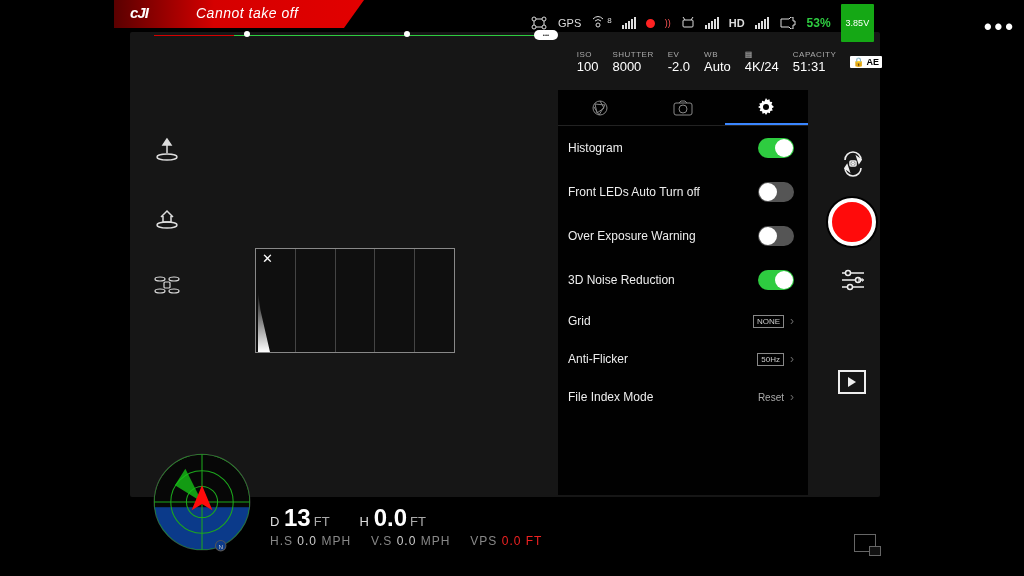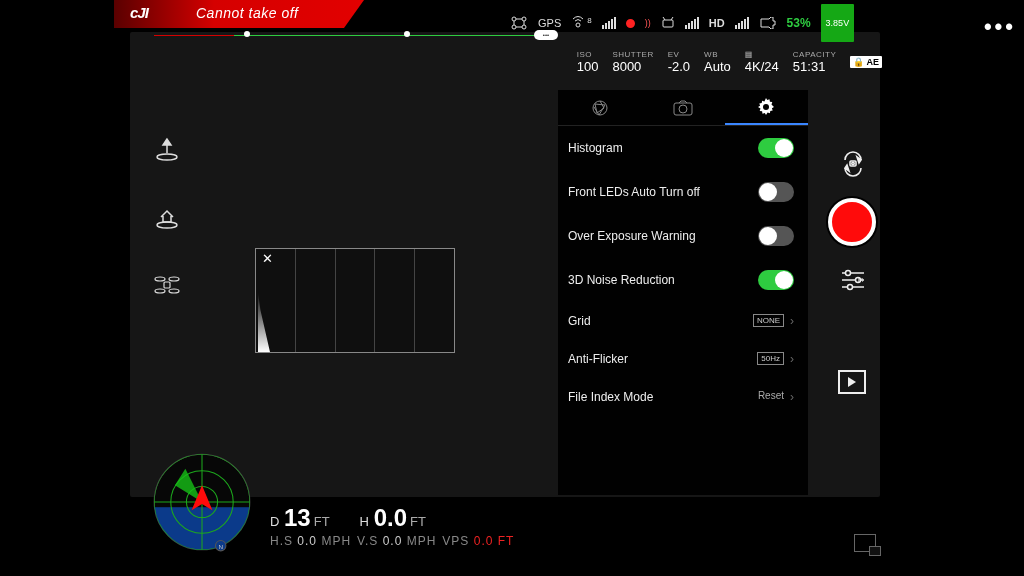--- a/index.html
+++ b/index.html
@@ -12,21 +12,21 @@
 
   
   .topbar { position: absolute; left: 126px; top: 0; width: 760px; height: 32px; display: flex; align-items: center; color: #fff; font-size: 11px; z-index: 5; }
   .logo-wrap { position: relative; height: 32px; width: 260px; }
   .logo-bg { position: absolute; left: -12px; top: 0; width: 250px; height: 28px;
     background: linear-gradient(90deg,#5a0000 0%, #d50000 40%, #e20000 100%);
     clip-path: polygon(0 0, 100% 0, 92% 100%, 0 100%);
   }
   .logo-text { position: absolute; left: 4px; top: 4px; font-size: 15px; font-weight: 700; font-style: italic; letter-spacing: -1px; color: #fff; }
   .status-text { position: absolute; left: 70px; top: 5px; font-size: 14px; font-style: italic; letter-spacing: 0.5px; color: #fff; }
-  .top-icons { position: absolute; left: 384px; top: 4px; display: flex; align-items: center; gap: 10px; font-size: 11px; color: #ddd; }
+  .top-icons { position: absolute; left: 404px; top: 4px; display: flex; align-items: center; gap: 10px; font-size: 11px; color: #ddd; }
   .sig-bars { display: inline-flex; align-items: flex-end; gap: 1px; }
   .sig-bars span { width: 2px; background: #ddd; display: inline-block; }
   .sig-bars span:nth-child(1){height:4px} .sig-bars span:nth-child(2){height:6px}
   .sig-bars span:nth-child(3){height:8px} .sig-bars span:nth-child(4){height:10px}
   .sig-bars span:nth-child(5){height:12px}
   .rec-dot { width: 9px; height: 9px; background: #ff2222; border-radius: 50%; display: inline-block; border:2px solid #ff2222; }
   .batt-pct { color: #2ecc40; font-weight: 600; font-size: 12px; }
   .batt-volt { background: #15a815; color: #fff; font-size: 9px; padding: 14px 5px; border-radius: 1px; }
   .dots-btn { position: absolute; right: 8px; top: 14px; color: #fff; font-size: 22px; letter-spacing: 3px; font-weight: 700; }
 
@@ -70,35 +70,35 @@
   .settings-tabs .stab { flex:1; display:flex; align-items:center; justify-content:center; color:#888; }
   .settings-tabs .stab.active { color:#fff; border-bottom:2px solid #3a86ff; }
   .settings-list { max-height:368px; overflow:hidden; }
   .srow { display:flex; align-items:center; justify-content:space-between; padding: 12px 14px 12px 10px; }
   .srow .slabel { color:#eee; font-size:12px; }
   .toggle { width:36px; height:20px; border-radius:10px; position:relative; background:#555; }
   .toggle.on { background:#2ecc40; }
   .toggle .knob { position:absolute; top:1px; width:18px; height:18px; background:#fff; border-radius:50%; }
   .toggle .knob{ left:1px; }
   .toggle.on .knob{ left:17px; }
-  .svalue { color:#aaa; font-size:10px; display:flex; align-items:flex-start; gap:6px; }
+  .svalue { color:#aaa; font-size:10px; display:flex; align-items:center; gap:6px; }
   .svalue .box { border:1px solid #888; padding:1px 3px; font-size:8px; color:#ccc; }
   .chev { color:#666; font-size:12px; }
 
   
   .radar-wrap { position:absolute; left:150px; bottom:22px; width:104px; height:104px; z-index:3; }
   .radar-wrap svg { width:100%; height:100%; }
 
   
   .telemetry { position:absolute; left:270px; bottom:28px; color:#fff; z-index:3; font-family: Arial, sans-serif; }
   .t-top { display:flex; align-items:baseline; gap:30px; font-size:13px; }
   .t-top .tlabel { font-size:13px; letter-spacing:1px; color:#ddd; }
   .t-top .tval { font-size:24px; font-weight:600; }
   .t-top .tunit { font-size:13px; margin-left:3px; color:#aaa; }
-  .t-bottom { display:flex; gap:6px; margin-top:2px; font-size:12px; color:#888; letter-spacing:1px; }
+  .t-bottom { display:flex; gap:20px; margin-top:2px; font-size:12px; color:#888; letter-spacing:1px; }
   .t-bottom .tb-val { color:#ccc; }
   .t-bottom .tb-vps { color:#e22; }
 
   .map-thumb { position:absolute; right:148px; bottom:24px; width:22px; height:18px; border:1px solid #666; z-index:3; }
   .map-thumb::after { content:""; position:absolute; right:-6px; bottom:-5px; width:10px; height:8px; background:#111; border:1px solid #666; }
 
   svg { display:block; }
 </style>
 </head>
 <body>

